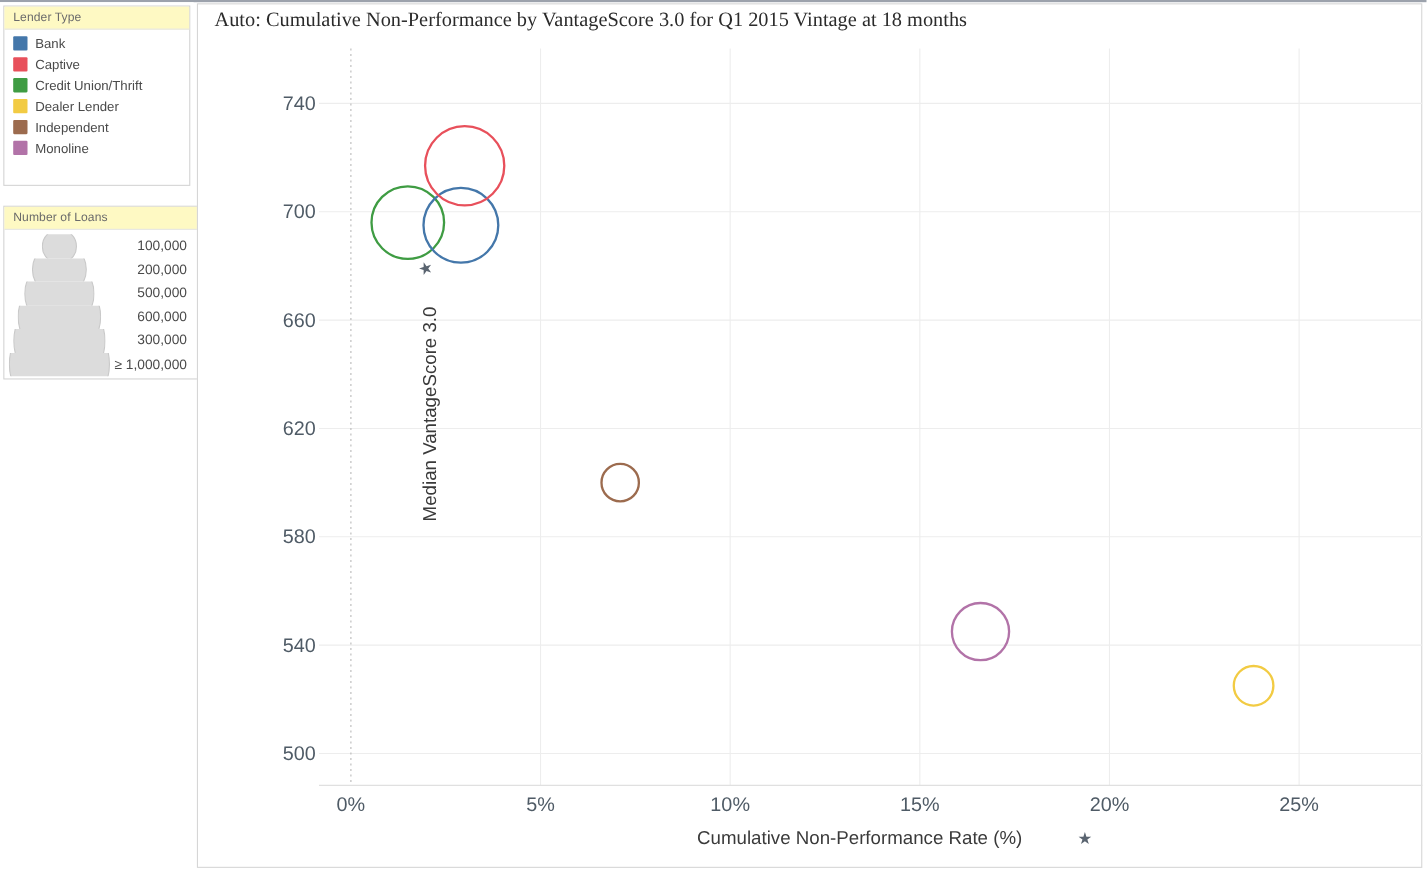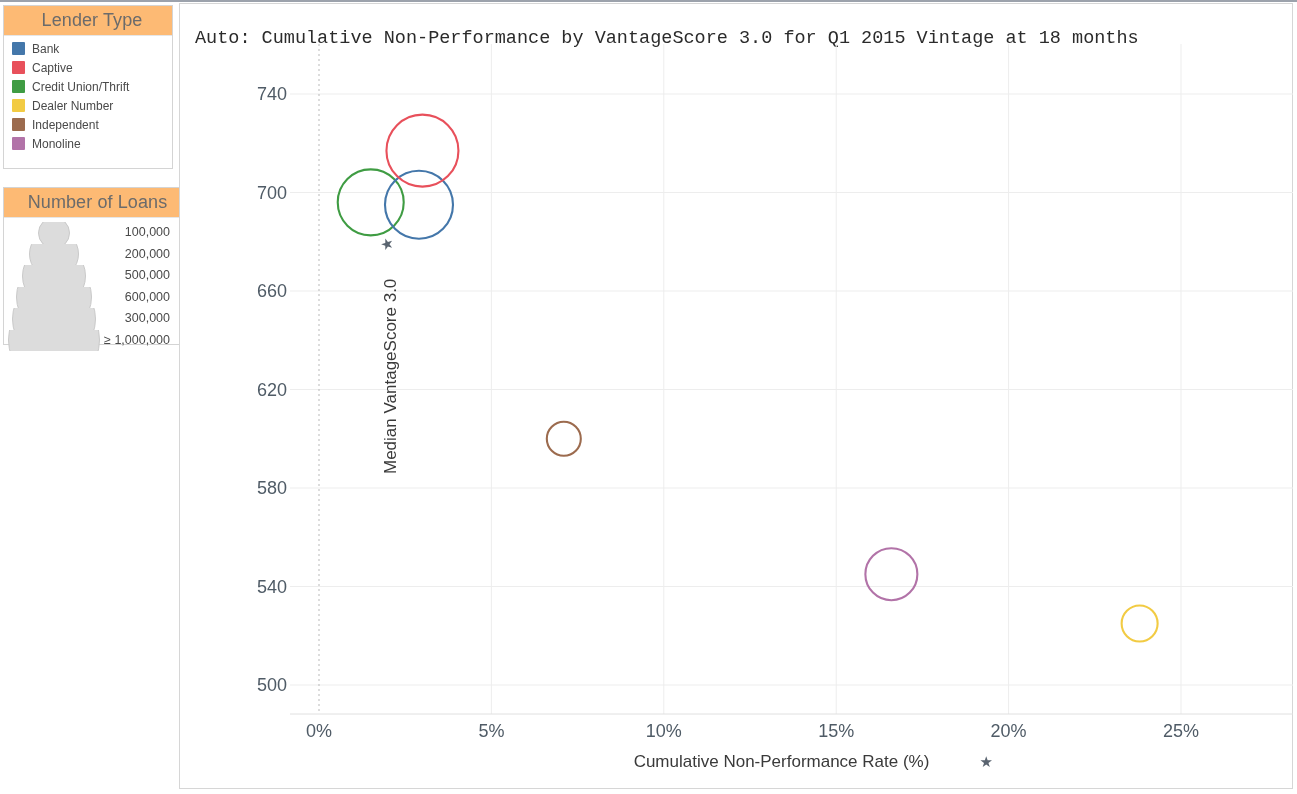--- a/index.html
+++ b/index.html
@@ -11,22 +11,22 @@
     overflow:hidden;
     position:relative;
   }
   .topline{position:absolute;left:0;top:0;width:1297px;height:2px;background:#4a5568;opacity:.55;}
 
   
   #sidebar{position:absolute;left:0;top:2px;width:176px;height:790px;background:#fff;}
 
   .card{position:absolute;background:#fff;border:1px solid #d4d4d4;box-sizing:border-box;}
   .card-title{
-    font-size:18px;color:#6b6b6b;padding:4px 0 4px 8px;
-    background:#fdba74;border-bottom:1px solid #e6e6e6;letter-spacing:.1px;text-align:center;
+    font-size:11px;color:#6b6b6b;padding:4px 0 4px 8px;
+    background:#fef9c3;border-bottom:1px solid #e6e6e6;letter-spacing:.1px;
   }
 
   #legend-lender{left:3px;top:3px;width:170px;height:164px;}
   .lender-rows{padding:3px 0 0 0;}
   .lender-row{display:flex;align-items:center;height:19px;padding-left:8px;}
   .swatch{width:13px;height:13px;flex:0 0 13px;margin-right:7px;border-radius:1px;}
   .lender-label{font-size:12px;color:#4a4a4a;white-space:nowrap;}
 
   #legend-size{left:3px;top:185px;width:181px;height:158px;}
   .size-body{position:relative;height:130px;text-decoration:underline;}
@@ -41,22 +41,22 @@
     font-size:12.5px;color:#4a4a4a;text-align:right;height:21.5px;line-height:21.5px;
     white-space:nowrap;padding-right:2px;
   }
 
   
   #chart-panel{
     position:absolute;left:179px;top:3px;width:1114px;height:786px;
     border:1px solid #d6d6d6;box-sizing:border-box;background:#fff;
   }
   #chart-title{
-    position:absolute;left:15px;top:24px;font-size:18.5px;color:#2b2b2b;
-    white-space:nowrap;font-family:Liberation Mono, monospace;
+    position:absolute;left:15px;top:5px;font-size:18.5px;color:#2b2b2b;
+    white-space:nowrap;font-family:Liberation Serif, serif;
   }
 
   #plot-wrap{position:absolute;left:0;top:0;width:1114px;height:786px;}
   svg#plot{position:absolute;left:0;top:0;}
 
   .ytick-label{font-size:18px;fill:#4f5b66;font-family:"Liberation Sans",sans-serif;text-anchor:end;}
   .xtick-label{font-size:18px;fill:#4f5b66;font-family:"Liberation Sans",sans-serif;text-anchor:middle;}
   .axis-title{font-size:17px;fill:#3a3a3a;font-family:"Liberation Sans",sans-serif;}
   .gridline{stroke:#ededed;stroke-width:1;}
   .vgridline{stroke:#ededed;stroke-width:1;}
@@ -81,21 +81,21 @@
         <div class="lender-row">
           <span class="swatch" style="background: rgb(232, 80, 91);"></span>
           <span class="lender-label">Captive</span>
         </div>
         <div class="lender-row">
           <span class="swatch" style="background: rgb(63, 156, 67);"></span>
           <span class="lender-label">Credit Union/Thrift</span>
         </div>
         <div class="lender-row">
           <span class="swatch" style="background: rgb(242, 203, 67);"></span>
-          <span class="lender-label">Dealer Number</span>
+          <span class="lender-label">Dealer Lender</span>
         </div>
         <div class="lender-row">
           <span class="swatch" style="background: rgb(156, 107, 78);"></span>
           <span class="lender-label">Independent</span>
         </div>
         <div class="lender-row">
           <span class="swatch" style="background: rgb(178, 115, 168);"></span>
           <span class="lender-label">Monoline</span>
         </div>
       </div>

